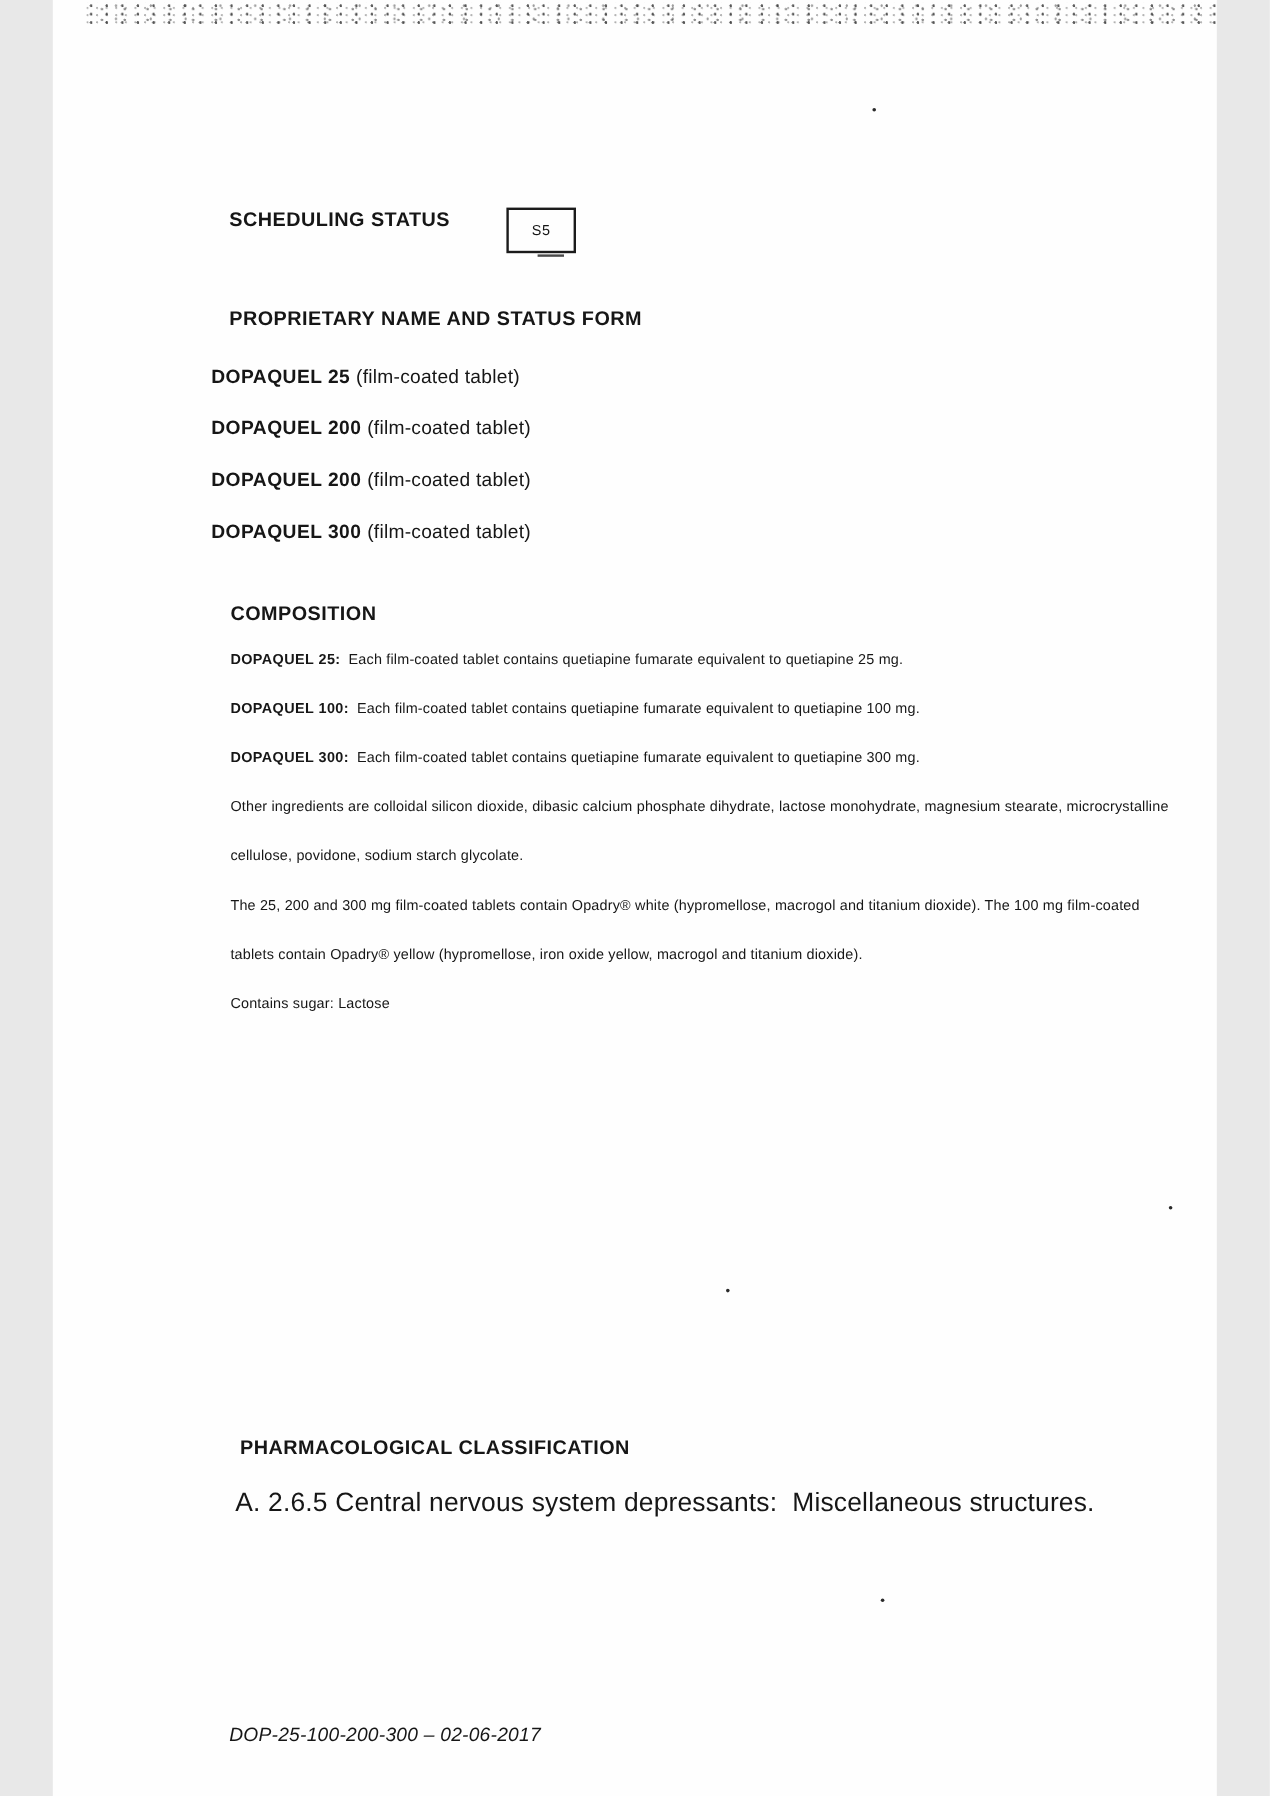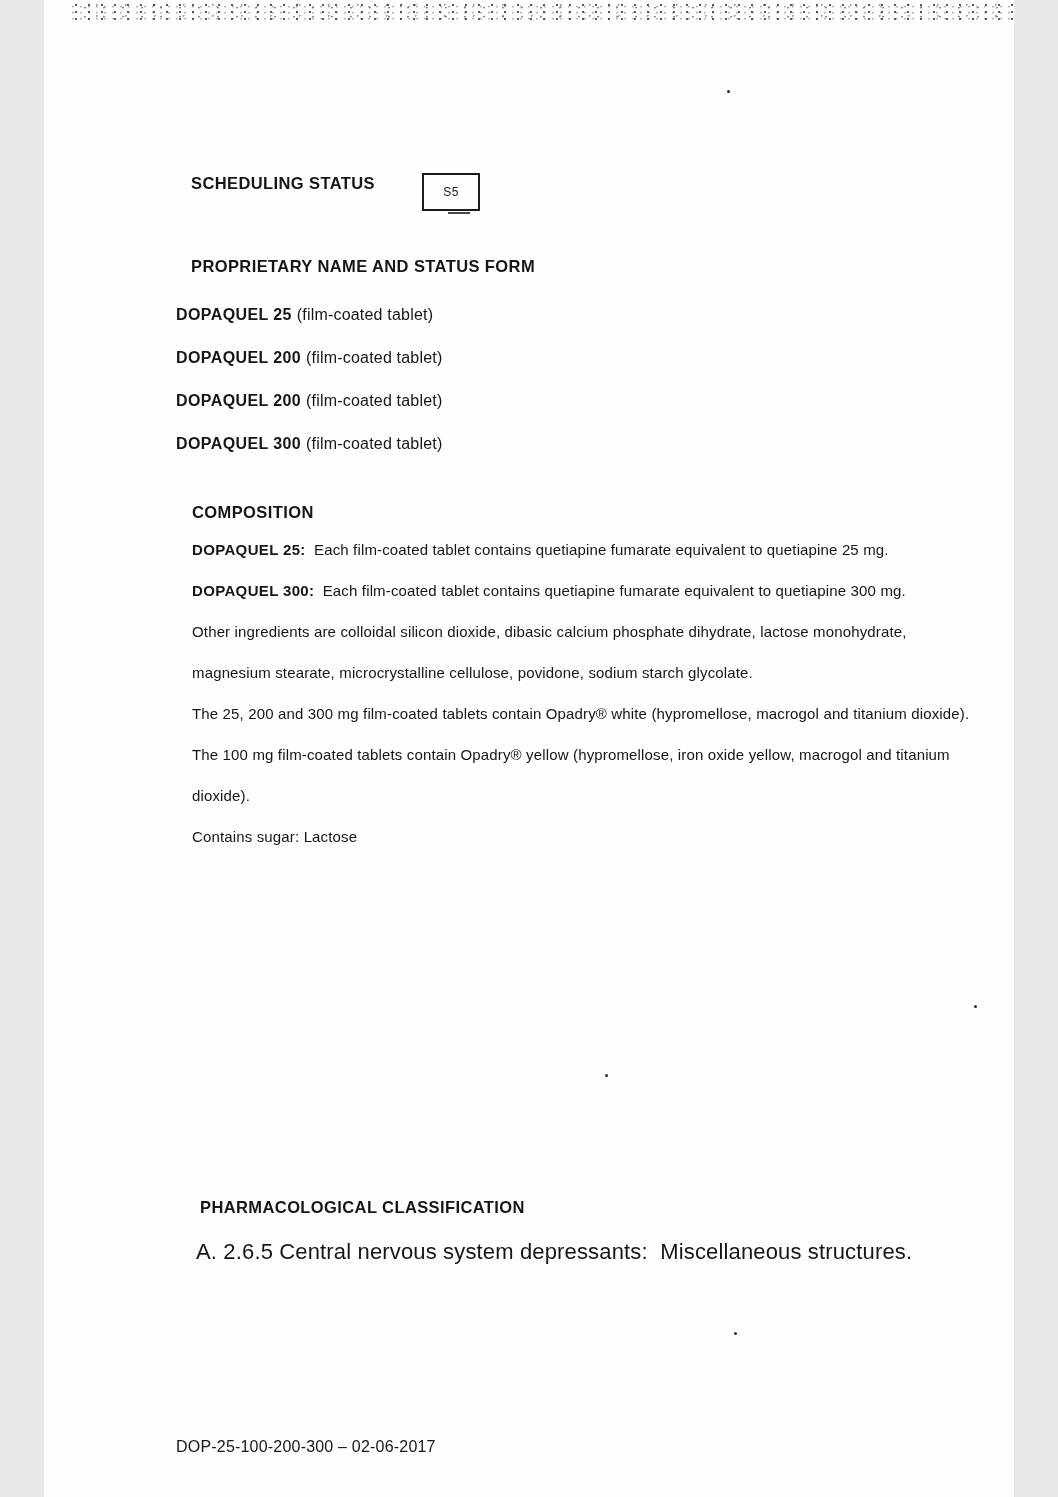--- a/index.html
+++ b/index.html
@@ -83,36 +83,36 @@
   }
   .prop-item { line-height: 43px; white-space: nowrap; }
   .prop-item .prop-name { font-weight: 700; letter-spacing: 0.4px; }
   .prop-item .prop-name:not(:empty)::after { content: "\00a0"; font-weight: 400; }
 
   .comp-heading { left: 148px; top: 503px; }
 
   .comp-body {
     position: absolute; left: 148px; top: 529px;
     width: 792px;
-    font-size: 15px; line-height: 41px; letter-spacing: 0.15px;
+    font-size: 12px; line-height: 41px; letter-spacing: 0.15px;
   }
   .para { margin: 0; }
   .para .lead { font-weight: 700; letter-spacing: 0.35px; }
   .para .lead:not(:empty)::after { content: "\00a0\00a0"; font-weight: 400; letter-spacing: 0; }
   .para.justify { text-align: justify; }
 
   .pharm-heading { left: 156px; top: 1198px; }
   .pharm-text {
     position: absolute; left: 152px; top: 1239px;
     font-size: 22px; letter-spacing: 0.15px; white-space: pre-wrap;
   }
 
   .footer-code {
-    position: absolute; left: 132px; top: 1438px;
-    font-size: 16px; letter-spacing: 0.2px;
+    position: absolute; left: 147px; top: 1438px;
+    font-size: 16px; letter-spacing: 0.2px; font-style: italic;
   }
 </style>
 </head>
 <body>
 
 <div class="page">
 
   <div class="noise-band"></div>
   <div class="edge-line-solid"></div>
   <div class="edge-line-dashed"></div>
@@ -141,20 +141,21 @@
       <span class="prop-name">DOPAQUEL 200</span><span>(film-coated tablet)</span>
     </div>
     <div class="prop-item">
       <span class="prop-name">DOPAQUEL 300</span><span>(film-coated tablet)</span>
     </div>
   </div>
 
   <div class="h-bold comp-heading">COMPOSITION</div>
   <div class="comp-body">
     <p class="para"><span class="lead">DOPAQUEL 25:</span><span>Each film-coated tablet contains quetiapine fumarate equivalent to quetiapine 25 mg.</span></p>
+    <p class="para"><span class="lead">DOPAQUEL 100:</span><span>Each film-coated tablet contains quetiapine fumarate equivalent to quetiapine 100 mg.</span></p>
     <p class="para justify"><span class="lead">DOPAQUEL 300:</span><span>Each film-coated tablet contains quetiapine fumarate equivalent to quetiapine 300 mg.</span></p>
     <p class="para"><span class="lead"></span><span>Other ingredients are colloidal silicon dioxide, dibasic calcium phosphate dihydrate, lactose monohydrate, magnesium stearate, microcrystalline cellulose, povidone, sodium starch glycolate.</span></p>
     <p class="para"><span class="lead"></span><span>The 25, 200 and 300 mg film-coated tablets contain Opadry® white (hypromellose, macrogol and titanium dioxide). The 100 mg film-coated tablets contain Opadry® yellow (hypromellose, iron oxide yellow, macrogol and titanium dioxide).</span></p>
     <p class="para"><span class="lead"></span><span>Contains sugar: Lactose</span></p>
   </div>
 
   <div class="h-bold pharm-heading">PHARMACOLOGICAL CLASSIFICATION</div>
   <div class="pharm-text">A. 2.6.5 Central nervous system depressants:  Miscellaneous structures.</div>
 
   <div class="footer-code">DOP-25-100-200-300 – 02-06-2017</div>

